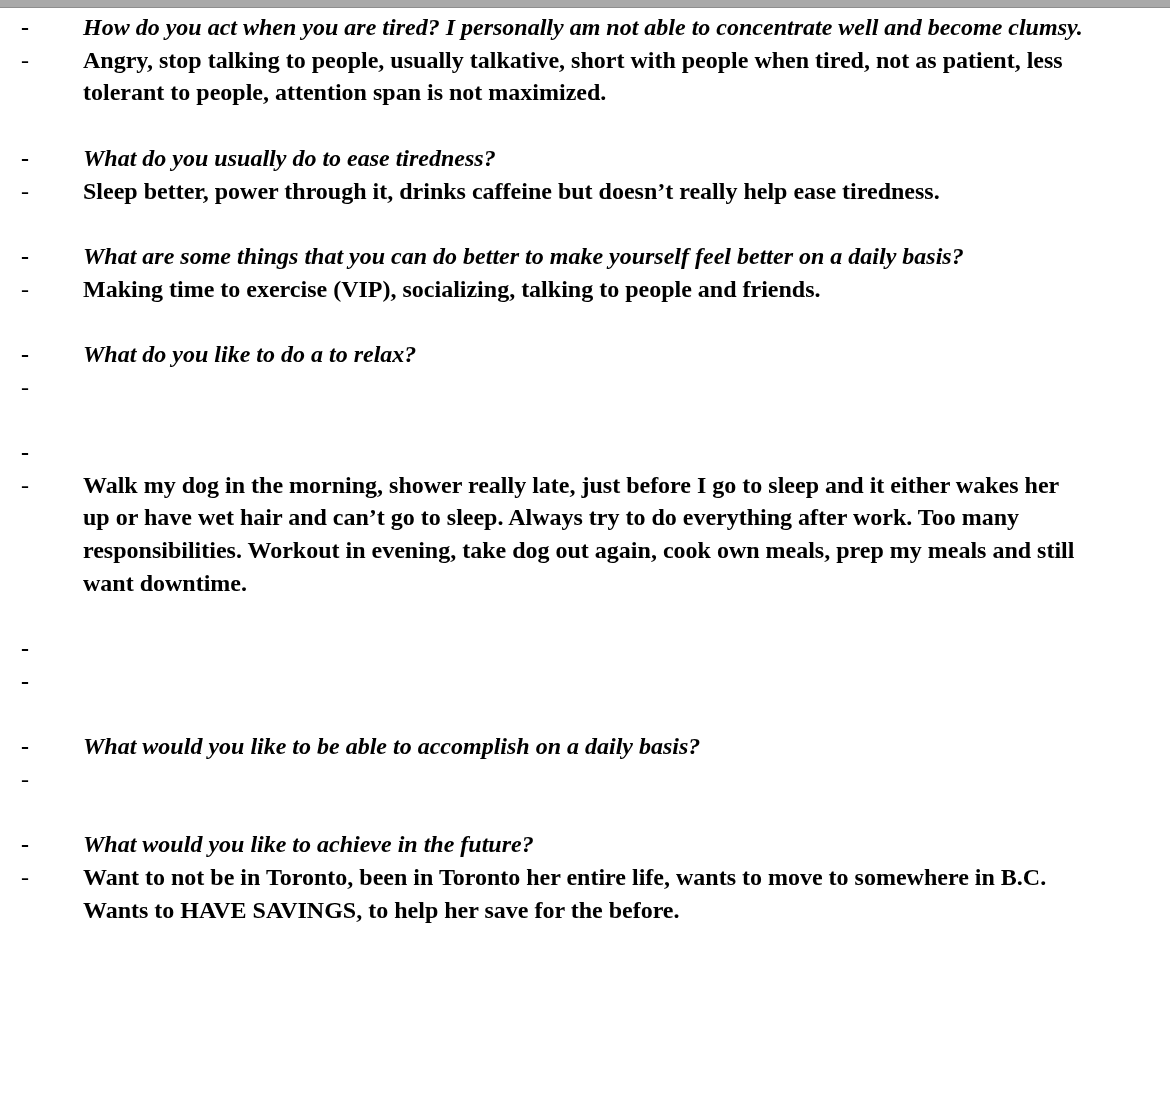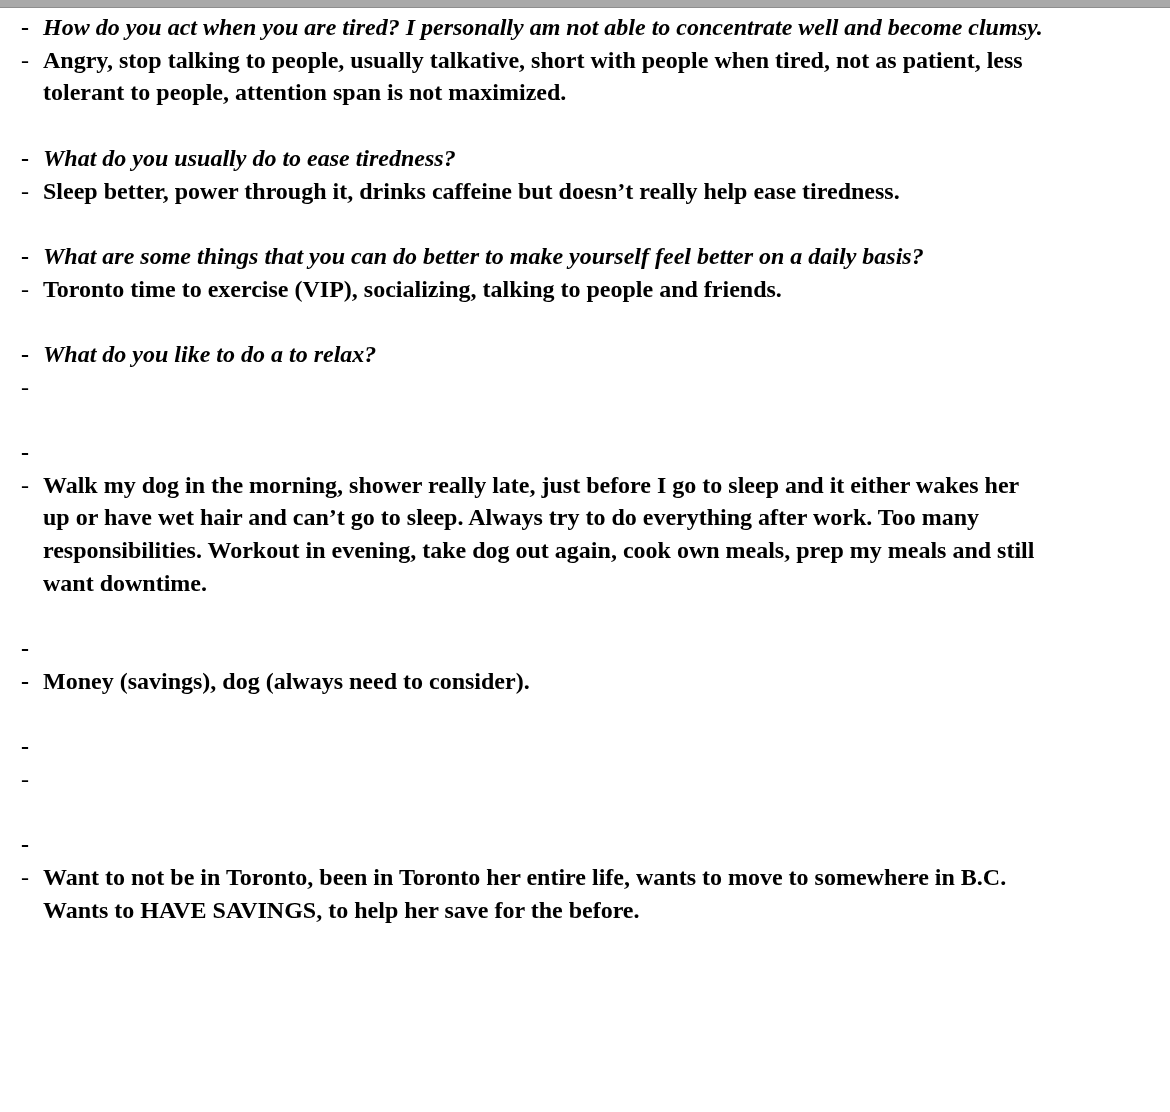--- a/index.html
+++ b/index.html
@@ -41,20 +41,21 @@
   .marker {
     flex: none;
     width: 43px;
     padding-left: 21px;
     font-weight: bold;
   }
   .row.answer .marker { font-weight: normal; }
   .row.answer.bold-answer .marker { font-weight: bold; }
   .text {
     width: 1002px;
+    margin-left: 40px;
   }
   .run-question,
   .run-question-red,
   .run-question-green {
     font-weight: bold;
     font-style: italic;
   }
   .run-question-red {
     text-decoration-line: underline;
     text-decoration-style: wavy;
@@ -99,21 +100,21 @@
           <div class="text"><span class="run-normal">Sleep better, power through it, drinks caffeine but doesn’t really help ease tiredness.</span></div>
         </div>
       </div>
       <div class="group">
         <div class="row question">
           <span class="marker">-</span>
           <div class="text"><span class="run-question">What are some things that you can do better to make yourself feel better on a daily basis?</span></div>
         </div>
         <div class="row answer">
           <span class="marker">-</span>
-          <div class="text"><span class="run-normal">Toronto time to exercise (VIP), socializing, talking to people and friends.</span></div>
+          <div class="text"><span class="run-normal">Making time to exercise (VIP), socializing, talking to people and friends.</span></div>
         </div>
       </div>
       <div class="group">
         <div class="row question">
           <span class="marker">-</span>
           <div class="text"><span class="run-question">What do you like to do a to relax?</span></div>
         </div>
         <div class="row answer">
           <span class="marker">-</span>
         </div>
@@ -126,34 +127,35 @@
           <span class="marker">-</span>
           <div class="text"><span class="run-normal">Walk my dog in the morning, shower really late, just before I go to sleep and it either wakes her up or have wet hair and can’t go to sleep. Always try to do everything after work. Too many responsibilities. Workout in evening, take dog out again, cook own meals, prep my meals and still want downtime.</span></div>
         </div>
       </div>
       <div class="group">
         <div class="row question">
           <span class="marker">-</span>
         </div>
         <div class="row answer bold-answer">
           <span class="marker">-</span>
-          <div class="text"><span class="run-bold">Money (savings), dog (always need to consider).</span></div>
         </div>
       </div>
       <div class="group">
         <div class="row question">
           <span class="marker">-</span>
+          <div class="text"><span class="run-question">What would you like to be able to accomplish on a daily basis?</span></div>
         </div>
         <div class="row answer">
           <span class="marker">-</span>
         </div>
       </div>
       <div class="group">
         <div class="row question">
           <span class="marker">-</span>
+          <div class="text"><span class="run-question">What would you like to achieve in the future?</span></div>
         </div>
         <div class="row answer">
           <span class="marker">-</span>
           <div class="text"><span class="run-normal">Want to not be in Toronto, been in Toronto her entire life, wants to move to somewhere in B.C. Wants to </span><span class="run-bold">HAVE SAVINGS,</span><span class="run-normal"> to help her save for the before.</span></div>
         </div>
       </div>
     </div>
 </div>
 
 </body></html>

